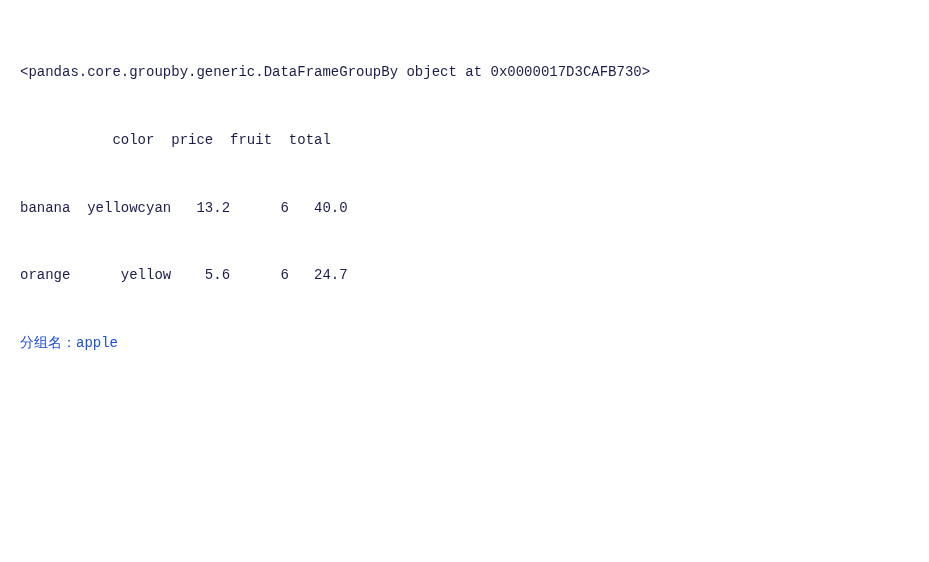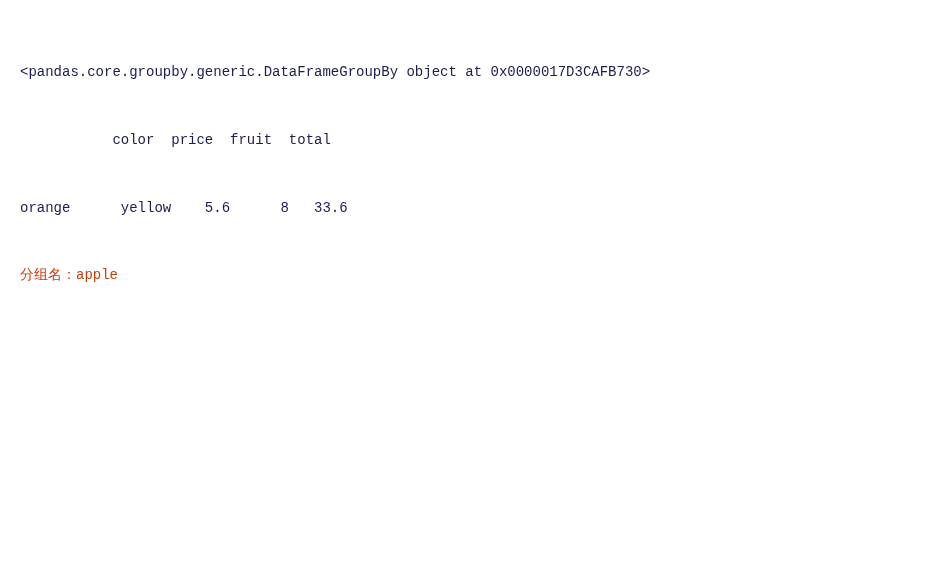--- a/index.html
+++ b/index.html
@@ -24,30 +24,31 @@
       white-space: pre;
       color: #1c1c4e;
     }
 
     .line {
       display: block;
       line-height: 1.65;
     }
 
     .chinese-text {
-      color: #c2410c;
+      color: #1d4ed8;
     }
   </style>
 </head>
 <body>
 
 <div class="code-block">
   <span class="line">&lt;pandas.core.groupby.generic.DataFrameGroupBy object at 0x0000017D3CAFB730&gt;</span>
   <span class="line">           color  price  fruit  total</span>
-  <span class="line">orange      yellow    5.6      8   33.6</span>
+  <span class="line">banana  yellowcyan   13.2      6   40.0</span>
+  <span class="line">orange      yellow    5.6      6   24.7</span>
   <span class="line chinese-text">分组名：apple</span>
   
   
   
   
   
   
   
   
   

